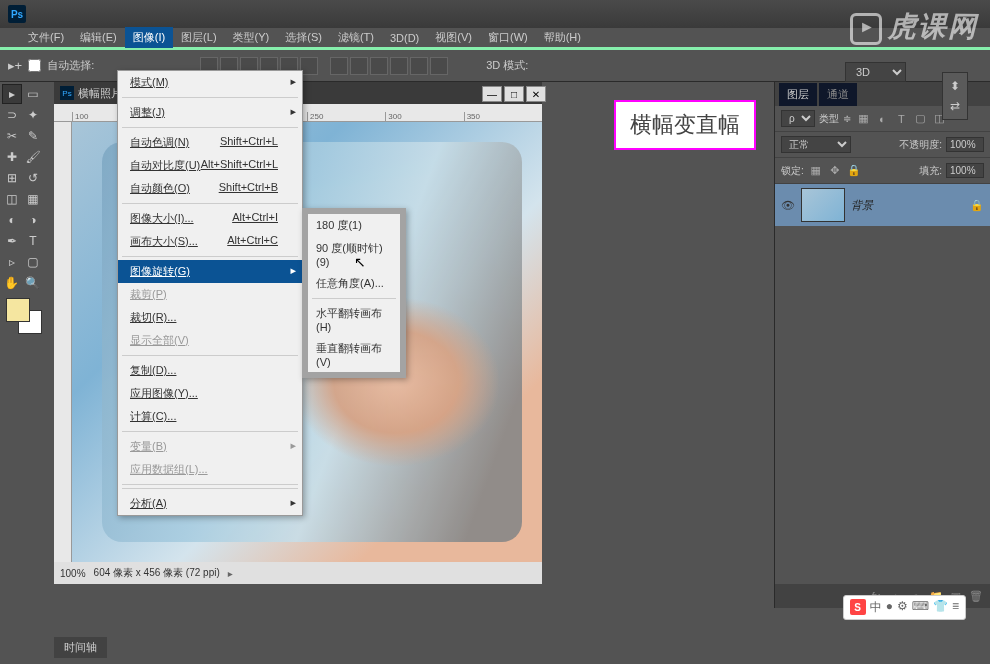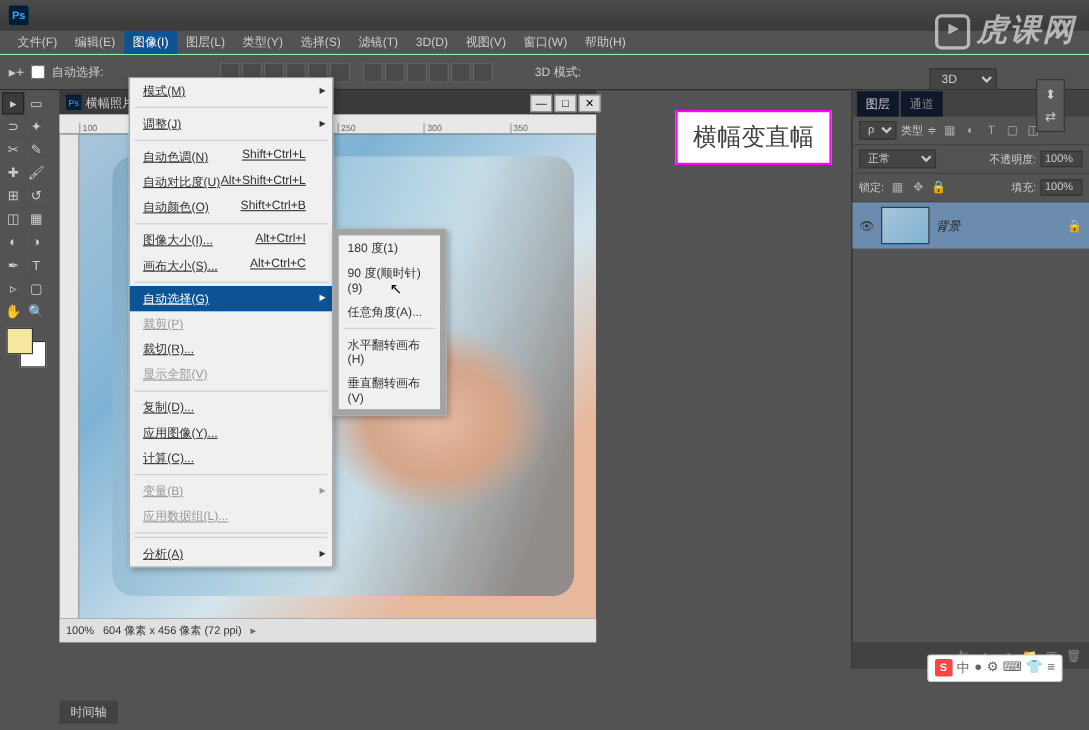--- a/index.html
+++ b/index.html
@@ -1,19 +1,19 @@
 <!DOCTYPE html>
 <html><head>
 <meta charset="utf-8">
 <style>
 * { margin: 0; padding: 0; box-sizing: border-box; font-family: "Microsoft YaHei", Arial, sans-serif; }
 body { width: 990px; height: 664px; background: #535353; overflow: hidden; position: relative; }
 .titlebar { height: 28px; background: linear-gradient(#4a4a4a, #3a3a3a); display: flex; align-items: center; padding: 0 8px; }
 .ps-logo { width: 18px; height: 18px; background: #001e36; color: #31a8ff; font-size: 10px; font-weight: bold; display: flex; align-items: center; justify-content: center; border-radius: 2px; margin-right: 6px; }
-.menubar { height: 22px; background: #535353; display: flex; align-items: center; padding: 0 8px; border-bottom: 1px solid #86efac; }
+.menubar { height: 22px; background: #535353; display: flex; align-items: center; padding: 0 20px; border-bottom: 3px solid #86efac; }
 .menu-item { color: #ccc; font-size: 11px; padding: 3px 8px; cursor: pointer; }
 .menu-item.active { background: #0b5394; color: #fff; }
 .optionsbar { height: 32px; background: #535353; display: flex; align-items: center; padding: 0 8px; border-bottom: 1px solid #2a2a2a; gap: 6px; position: relative; }
 .opt-label { color: #ccc; font-size: 11px; }
 .toolbox { position: absolute; left: 0; top: 82px; width: 48px; background: #535353; display: flex; flex-wrap: wrap; padding: 2px; gap: 1px; }
 .tool { width: 20px; height: 20px; background: #535353; border: 1px solid transparent; display: flex; align-items: center; justify-content: center; font-size: 12px; color: #ccc; cursor: pointer; }
 .tool.active { background: #3a3a3a; border-color: #222; }
 .color-box { width: 36px; height: 36px; position: relative; margin: 4px; }
 .fg-color { position: absolute; width: 24px; height: 24px; background: #f5e6a0; border: 1px solid #333; top: 0; left: 0; }
 .bg-color { position: absolute; width: 24px; height: 24px; background: #fff; border: 1px solid #333; bottom: 0; right: 0; }
@@ -202,21 +202,21 @@
     <div class="dd-item">
       <span>图像大小(I)...</span>
       <span>Alt+Ctrl+I</span>
     </div>
     <div class="dd-item">
       <span>画布大小(S)...</span>
       <span>Alt+Ctrl+C</span>
     </div>
     <div class="dd-sep"></div>
     <div class="dd-item highlighted">
-      <span>自动选择(G)</span>
+      <span>图像旋转(G)</span>
       <span class="arrow">▸</span>
     </div>
     <div class="dd-item disabled">
       <span>裁剪(P)</span>
     </div>
     <div class="dd-item">
       <span>裁切(R)...</span>
     </div>
     <div class="dd-item disabled">
       <span>显示全部(V)</span>

